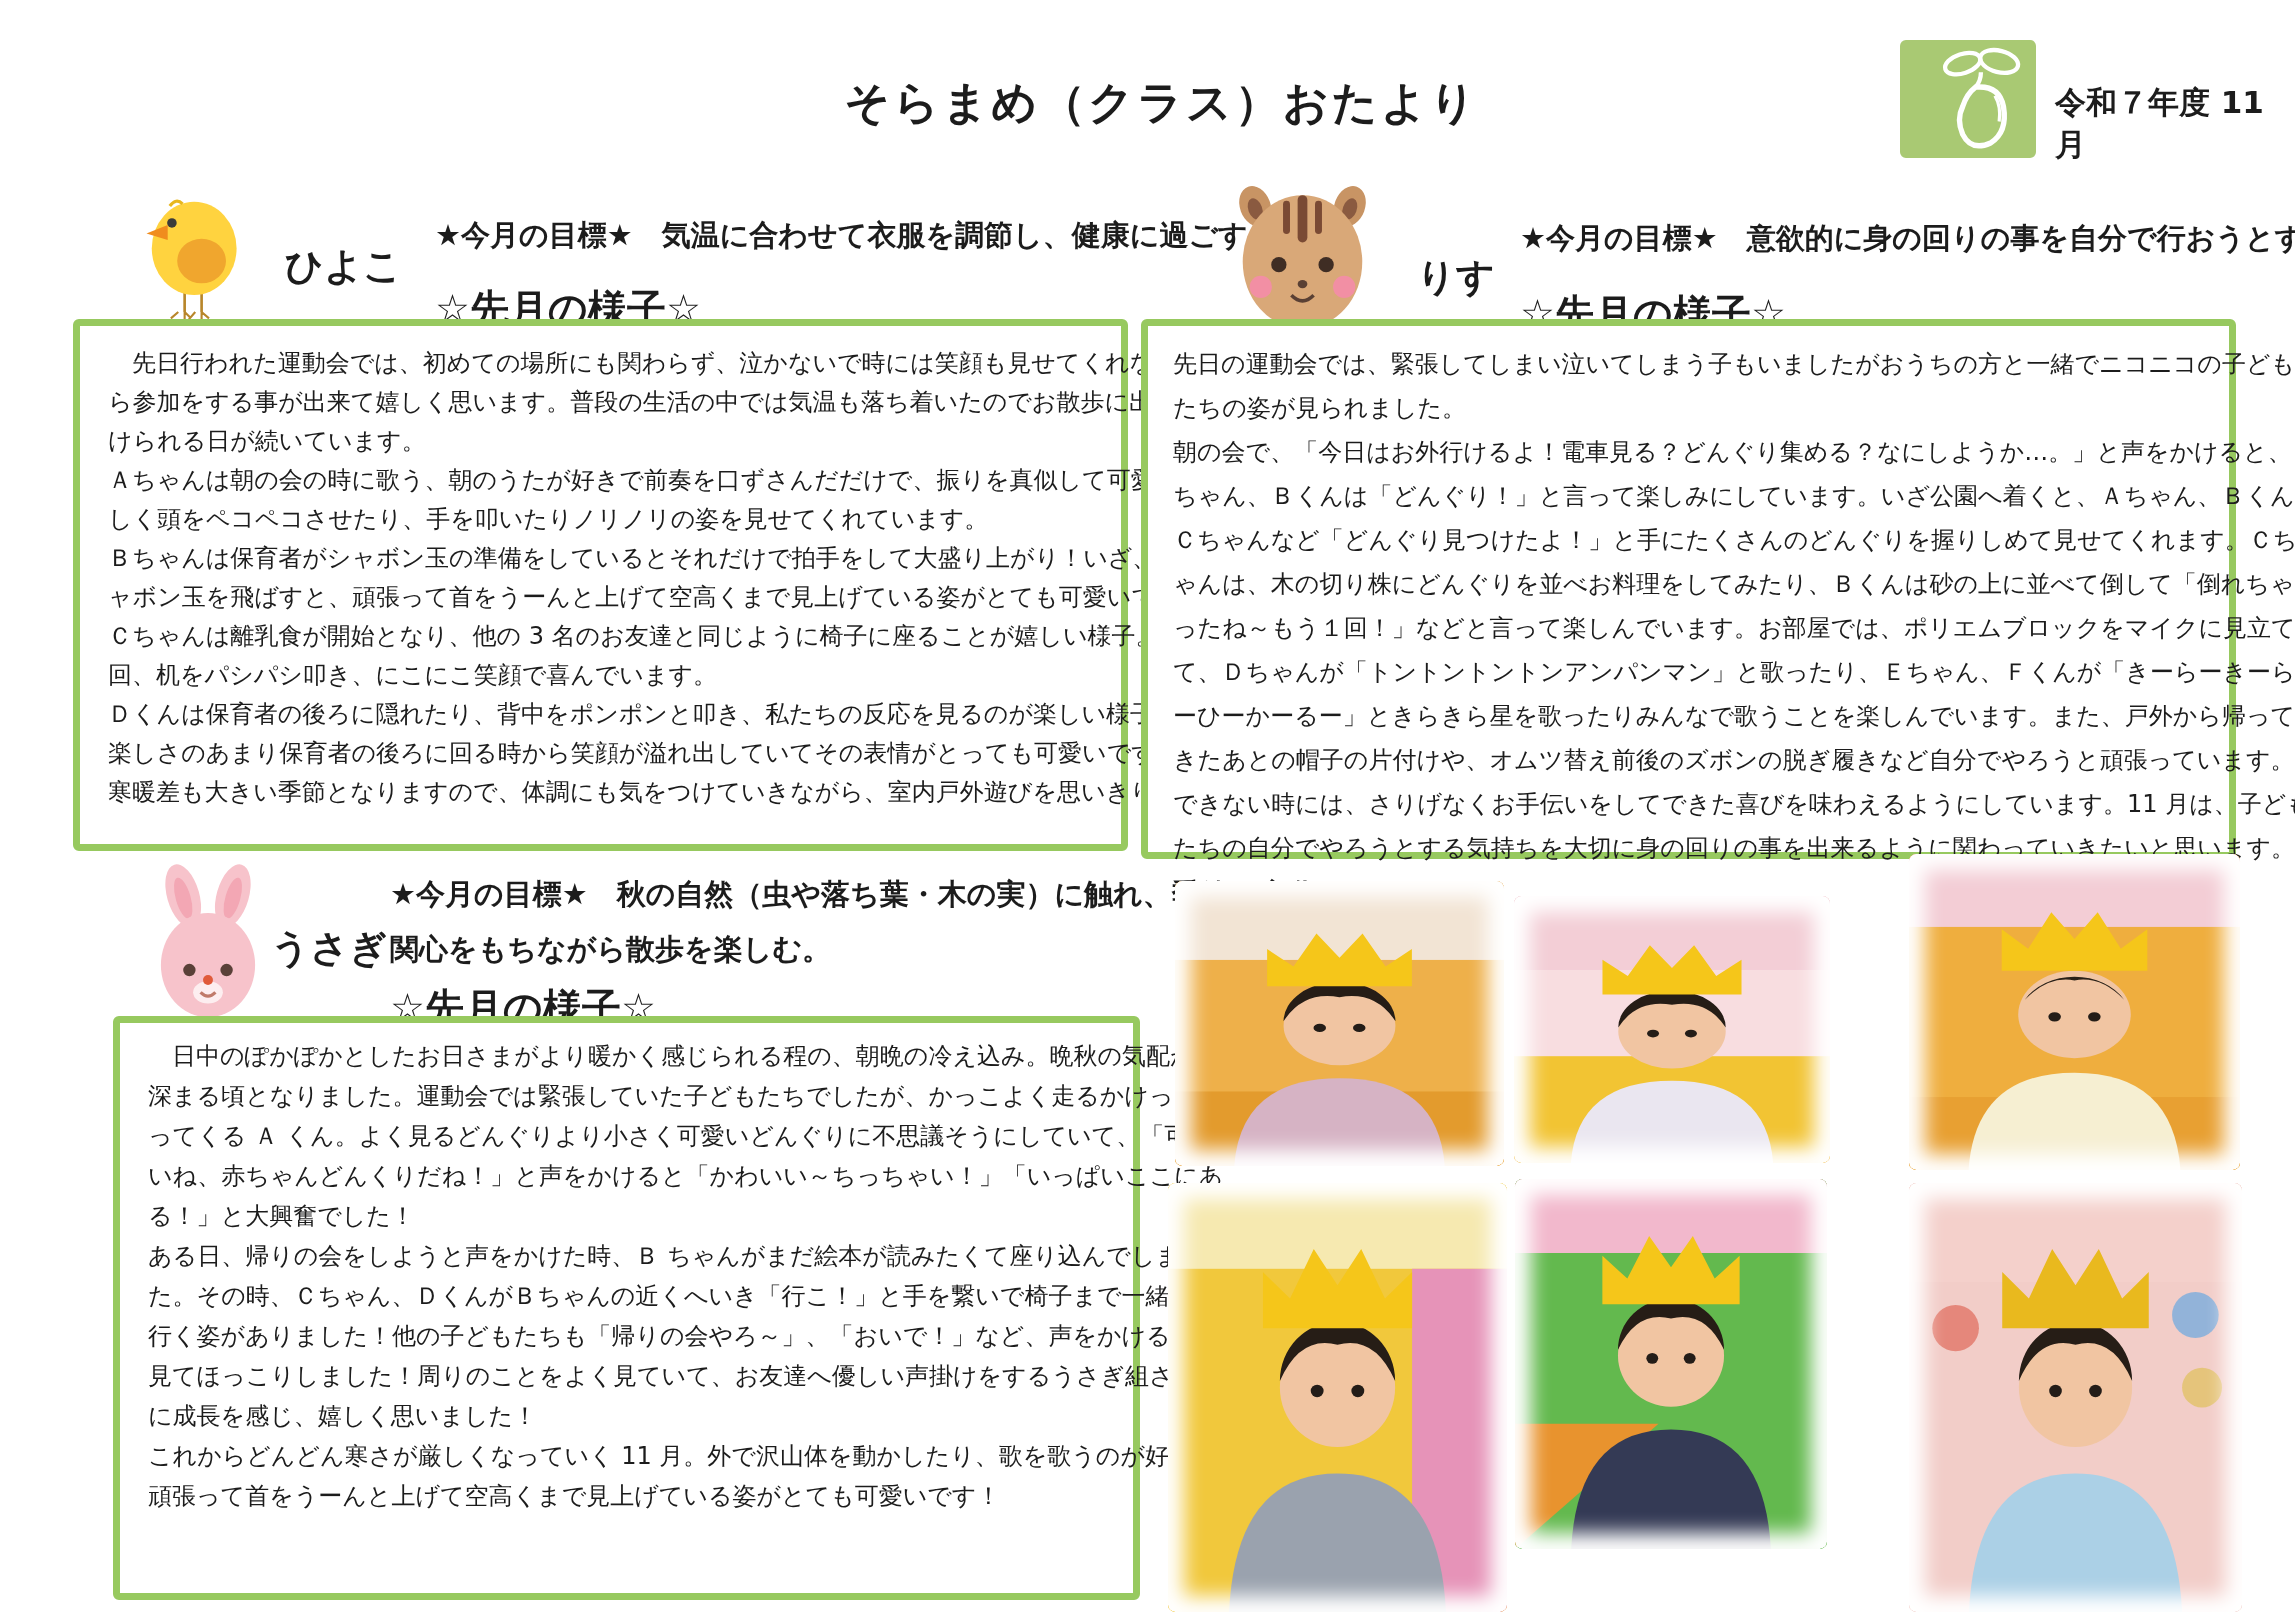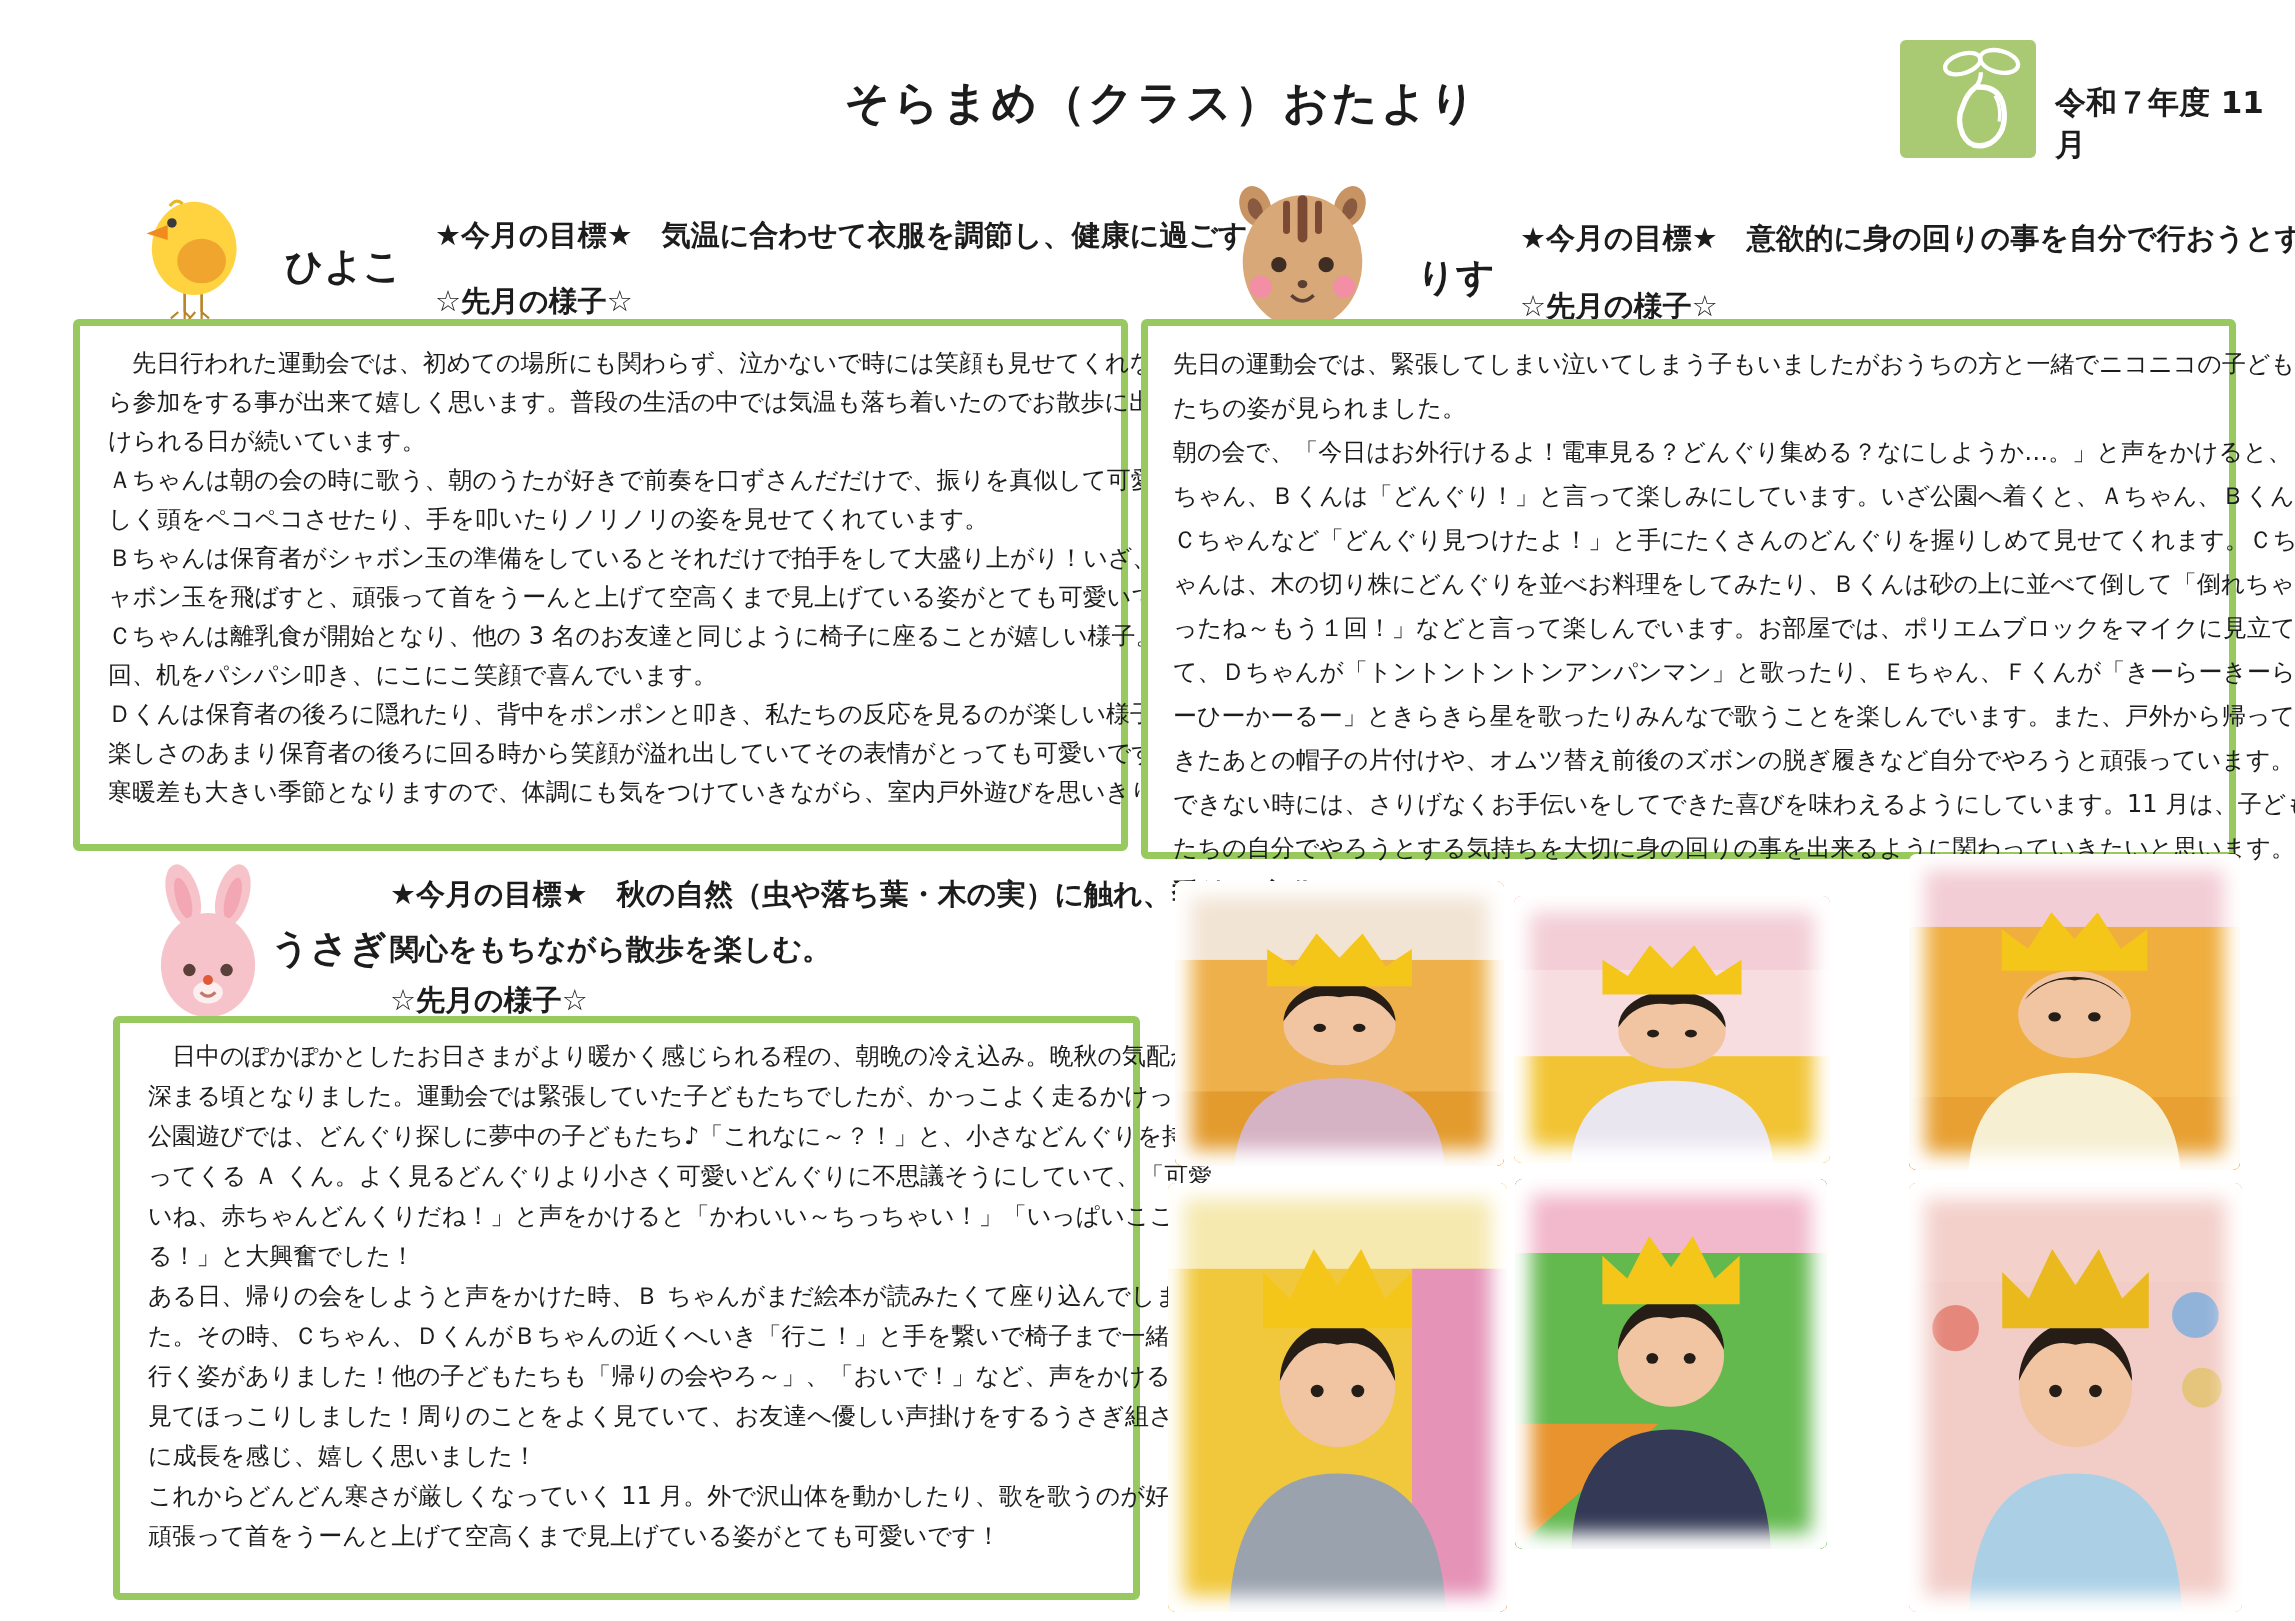--- a/index.html
+++ b/index.html
@@ -8,21 +8,21 @@
   .abs{position:absolute;padding-left:28px;}
   
   .title{top:73px;left:0;right:0;text-align:center;font-size:45px;font-weight:bold;letter-spacing:2.9px;}
   
   .badge-icon{left:1900px;top:40px;width:108px;height:118px;border-radius:5.9px;background:#a9c973;}
   .badge-icon svg{width:100%;height:100%;}
   .badge-label{left:2027px;top:82px;font-size:31px;font-weight:bold;}
   
   .cls-name{font-size:38px;font-weight:bold;}
   .goal{font-size:29px;font-weight:bold;white-space:nowrap;}
-  .sub{font-size:29px;font-weight:bold;}
+  .sub{font-size:39px;font-weight:bold;}
   
   .gbox{border:7.3px solid #97c95f;border-radius:5.9px;background:#ffffff;box-sizing:border-box;}
   .gbox .tline{white-space:nowrap;}
   #box-hiyoko{left:73px;top:319px;width:1055px;height:532px;padding:17.6px 28px;font-size:24px;line-height:39px;}
   #box-risu{left:1141px;top:319px;width:1095px;height:540px;padding:16px 25px;font-size:24px;line-height:44px;}
   #box-usagi{left:113px;top:1016px;width:1027px;height:584px;padding:13px 28px;font-size:24px;line-height:40px;}
   
   .photo{position:absolute;border-radius:7.3px;overflow:hidden;background:var(--bg,#eeb04a);}
   .photo svg{display:block;width:100%;height:100%;}
   .photo::after{content:"";position:absolute;inset:0;border-radius:7.3px;
@@ -131,21 +131,20 @@
     </svg>
   </div>
   <div class="abs cls-name" style="left:243px;top:923px;">うさぎ</div>
   <div class="abs goal" style="left:362px;top:875px;">★今月の目標★　秋の自然（虫や落ち葉・木の実）に触れ、季節の変化に</div>
   <div class="abs goal" style="left:362px;top:930px;width:779px;">関心をもちながら散歩を楽しむ。</div>
   <div class="abs sub" style="left:362px;top:981px;">☆先月の様子☆</div>
 
   <div id="box-usagi" class="abs gbox">
       <div class="tline">　日中のぽかぽかとしたお日さまがより暖かく感じられる程の、朝晩の冷え込み。晩秋の気配が</div>
       <div class="tline">深まる頃となりました。運動会では緊張していた子どもたちでしたが、かっこよく走るかけっこ、</div>
-      <div class="tline">公園遊びでは、どんぐり探しに夢中の子どもたち♪「これなに～？！」と、小さなどんぐりを持</div>
       <div class="tline">ってくる Ａ くん。よく見るどんぐりより小さく可愛いどんぐりに不思議そうにしていて、「可愛</div>
       <div class="tline">いね、赤ちゃんどんくりだね！」と声をかけると「かわいい～ちっちゃい！」「いっぱいここにあ</div>
       <div class="tline">る！」と大興奮でした！</div>
       <div class="tline">ある日、帰りの会をしようと声をかけた時、Ｂ ちゃんがまだ絵本が読みたくて座り込んでしまっ</div>
       <div class="tline">た。その時、Ｃちゃん、ＤくんがＢちゃんの近くへいき「行こ！」と手を繋いで椅子まで一緒に</div>
       <div class="tline">行く姿がありました！他の子どもたちも「帰りの会やろ～」、「おいで！」など、声をかける姿を</div>
       <div class="tline">見てほっこりしました！周りのことをよく見ていて、お友達へ優しい声掛けをするうさぎ組さん</div>
       <div class="tline">に成長を感じ、嬉しく思いました！</div>
       <div class="tline">これからどんどん寒さが厳しくなっていく 11 月。外で沢山体を動かしたり、歌を歌うのが好き</div>
       <div class="tline">頑張って首をうーんと上げて空高くまで見上げている姿がとても可愛いです！</div>

